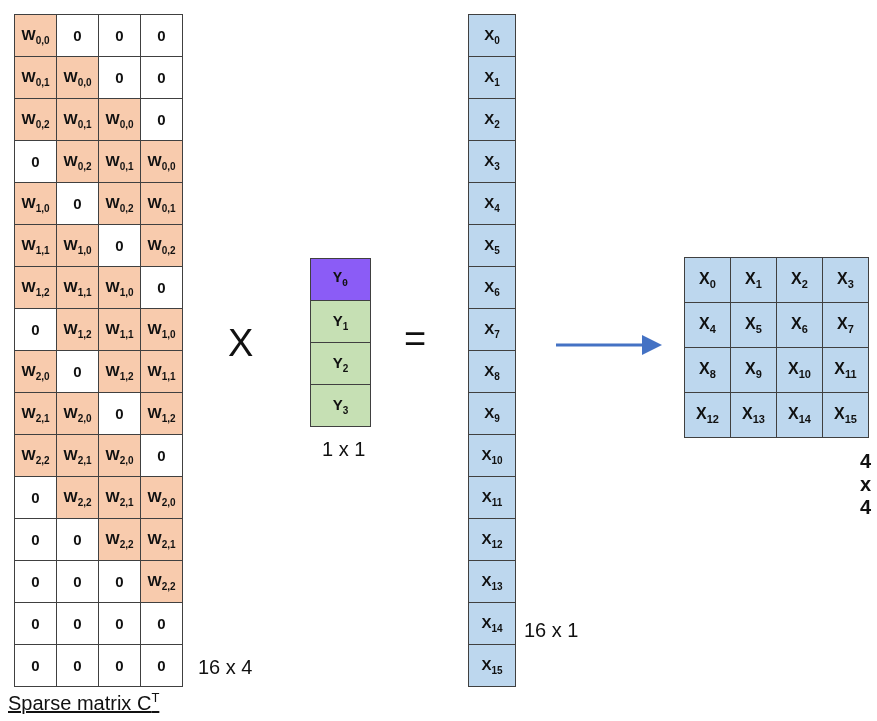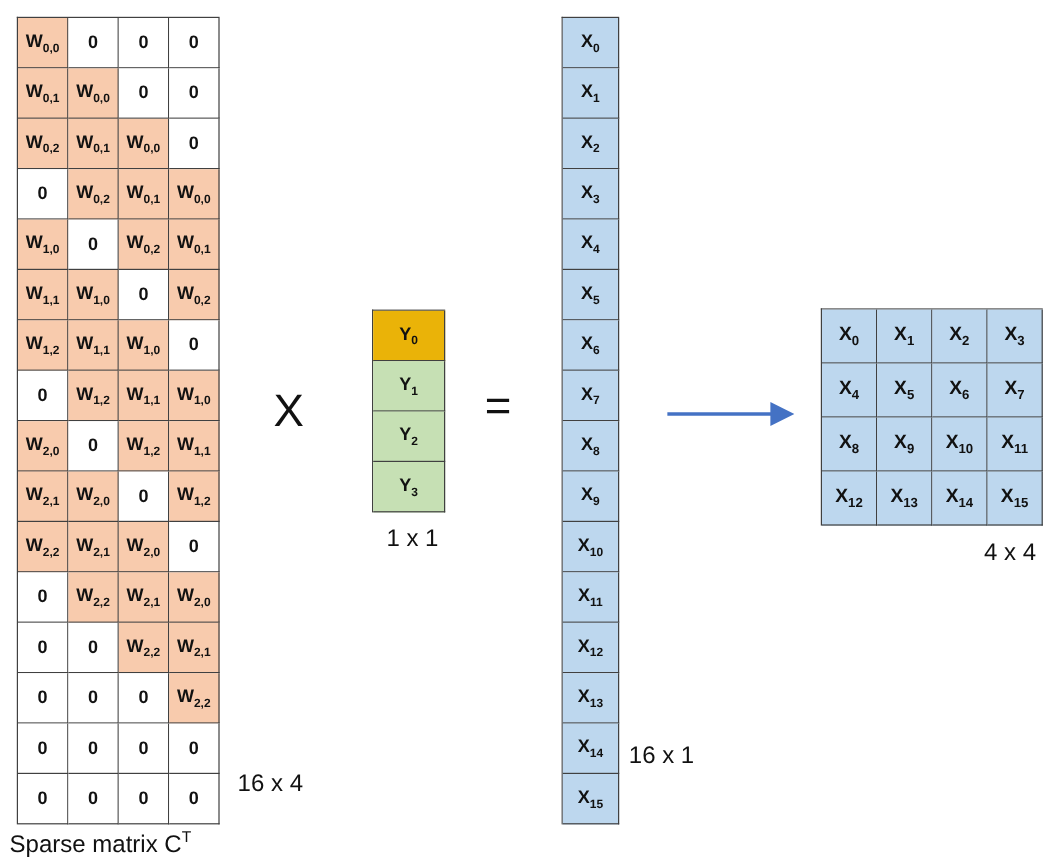--- a/index.html
+++ b/index.html
@@ -57,28 +57,29 @@
     color:#111111;
   }
   #op-x { left:228px; top:322px; }
   #op-eq { left:404px; top:318px; }
   .dims {
     position:absolute;
     font-size:20px;
     font-weight:400;
     color:#111111;
   }
-  #dims-16x4 { left:198px; top:642px;text-align:center; }
+  #dims-16x4 { left:198px; top:656px;text-align:center; }
   #dims-4x1  { left:322px; top:438px; }
   #dims-16x1 { left:524px; top:619px; }
-  #dims-4x4  { left:820px; top:450px; }
+  #dims-4x4  { left:860px; top:450px;font-weight:bold; }
   #matrix-title {
     position:absolute;
     left:8px; top:690px;
     font-size:20px;
+    text-decoration:underline;
   }
   #matrix-title sup { font-size:13px; }
   #arrow {
     position:absolute;
     left:556px; top:330px;
     width:106px; height:30px;
   }
 </style>
 </head>
 <body>
@@ -274,21 +275,21 @@
       <span>0</span>
     </div>
     <div class="cell" style="background: rgb(255, 255, 255);">
       <span>0</span>
     </div>
   </div>
 
 <div id="op-x" class="op">X</div>
 
 <div id="y-grid" class="grid">
-    <div class="cell" style="background: #eab308;">
+    <div class="cell" style="background: #8b5cf6; font-family: Liberation Mono, monospace;">
       <span>Y<sub>0</sub></span>
     </div>
     <div class="cell" style="background: rgb(198, 224, 180);">
       <span>Y<sub>1</sub></span>
     </div>
     <div class="cell" style="background: rgb(198, 224, 180);">
       <span>Y<sub>2</sub></span>
     </div>
     <div class="cell" style="background: rgb(198, 224, 180);">
       <span>Y<sub>3</sub></span>

